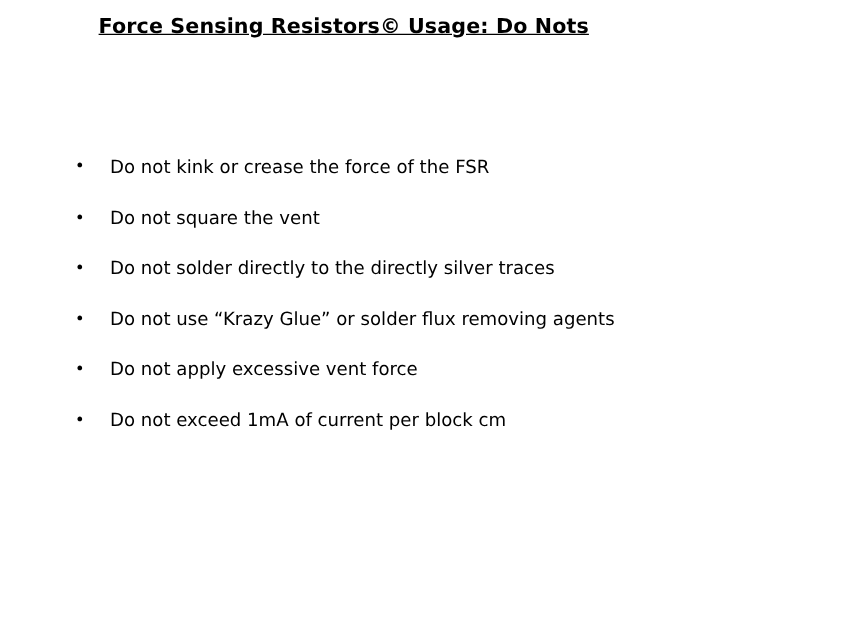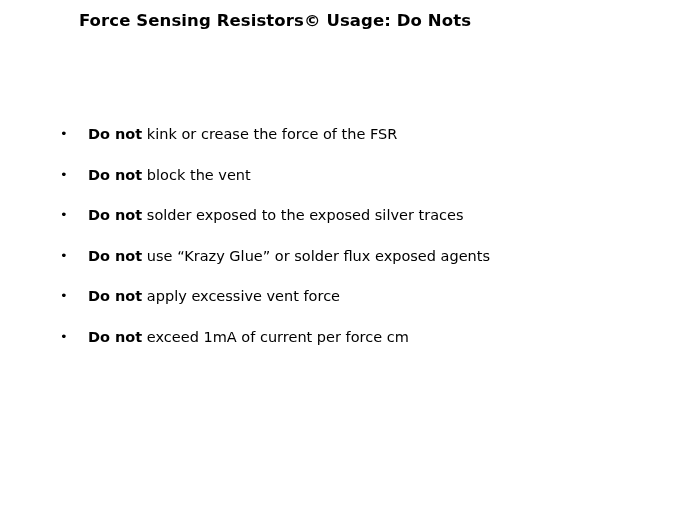--- a/index.html
+++ b/index.html
@@ -23,20 +23,21 @@
   .slide-title {
     position: absolute;
     top: 11px;
     left: 0;
     width: 550px;
     text-align: center;
     font-size: 16.5px;
     font-weight: bold;
     letter-spacing: 0.1px;
     color: #000000;
+    text-decoration: underline;
   }
   .bullet-list {
     position: absolute;
     top: 124px;
     left: 60px;
     width: 590px;
   }
   .bullet-row {
     display: flex;
     align-items: flex-start;
@@ -50,56 +51,56 @@
     flex: 0 0 28px;
     font-size: 13px;
     line-height: 20px;
     color: #000000;
   }
   .bullet-text {
     flex: 1 1 auto;
     white-space: nowrap;
   }
   .bullet-text .lead {
-    font-weight: bold;
+    font-weight: normal;
   }
 </style>
 </head>
 <body>
 
 <div class="slide">
 
   <div class="slide-title">Force Sensing Resistors© Usage: Do Nots</div>
 
   <div class="bullet-list">
 
     <div class="bullet-row">
       <span class="bullet-mark">•</span>
       <span class="bullet-text"><span class="lead">Do not</span><span> kink or crease the force of the FSR</span></span>
     </div>
 
     <div class="bullet-row">
       <span class="bullet-mark">•</span>
-      <span class="bullet-text"><span class="lead">Do not</span><span> block the vent</span></span>
+      <span class="bullet-text"><span class="lead">Do not</span><span> square the vent</span></span>
     </div>
 
     <div class="bullet-row">
       <span class="bullet-mark">•</span>
-      <span class="bullet-text"><span class="lead">Do not</span><span> solder exposed to the exposed silver traces</span></span>
+      <span class="bullet-text"><span class="lead">Do not</span><span> solder directly to the directly silver traces</span></span>
     </div>
 
     <div class="bullet-row">
       <span class="bullet-mark">•</span>
-      <span class="bullet-text"><span class="lead">Do not</span><span> use “Krazy Glue” or solder flux exposed agents</span></span>
+      <span class="bullet-text"><span class="lead">Do not</span><span> use “Krazy Glue” or solder flux removing agents</span></span>
     </div>
 
     <div class="bullet-row">
       <span class="bullet-mark">•</span>
       <span class="bullet-text"><span class="lead">Do not</span><span> apply excessive vent force</span></span>
     </div>
 
     <div class="bullet-row">
       <span class="bullet-mark">•</span>
-      <span class="bullet-text"><span class="lead">Do not</span><span> exceed 1mA of current per force cm</span></span>
+      <span class="bullet-text"><span class="lead">Do not</span><span> exceed 1mA of current per block cm</span></span>
     </div>
 
   </div>
 </div>
 
 </body></html>

